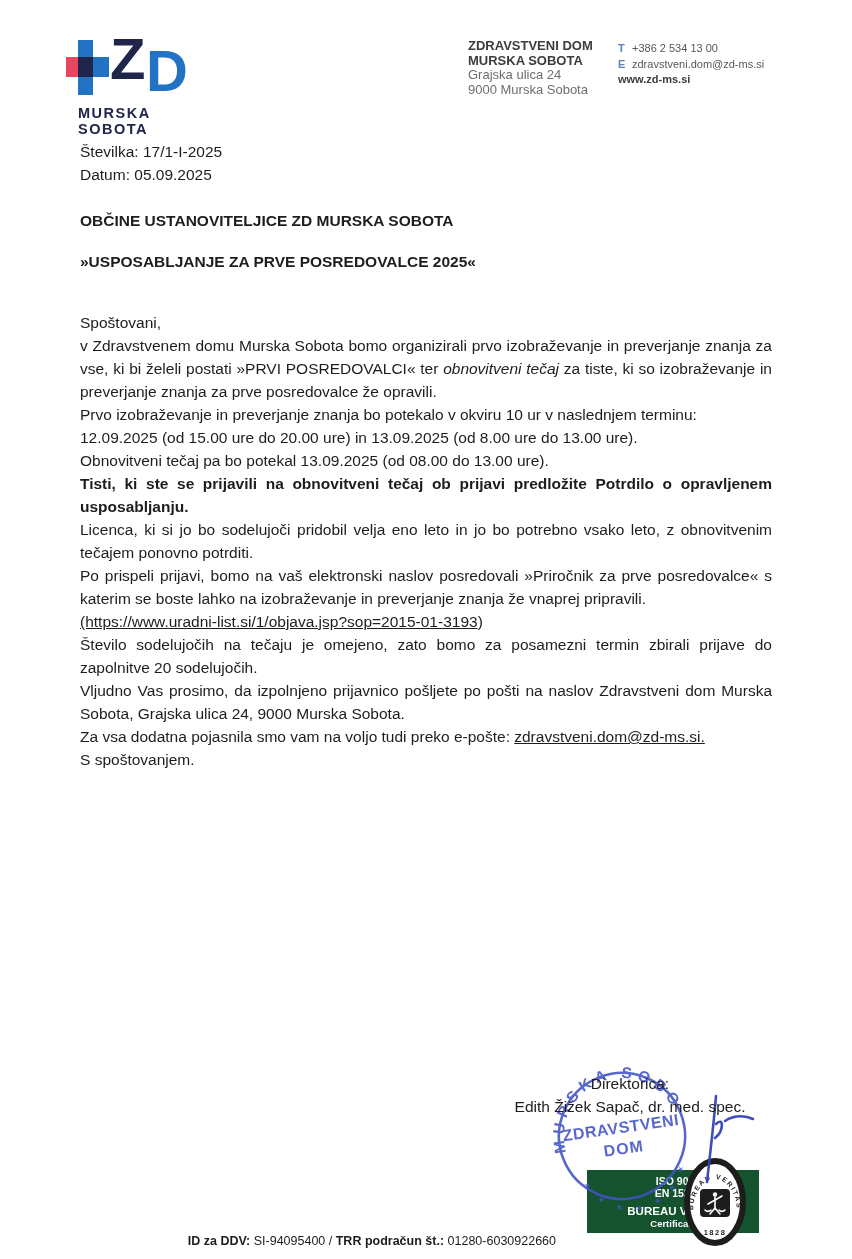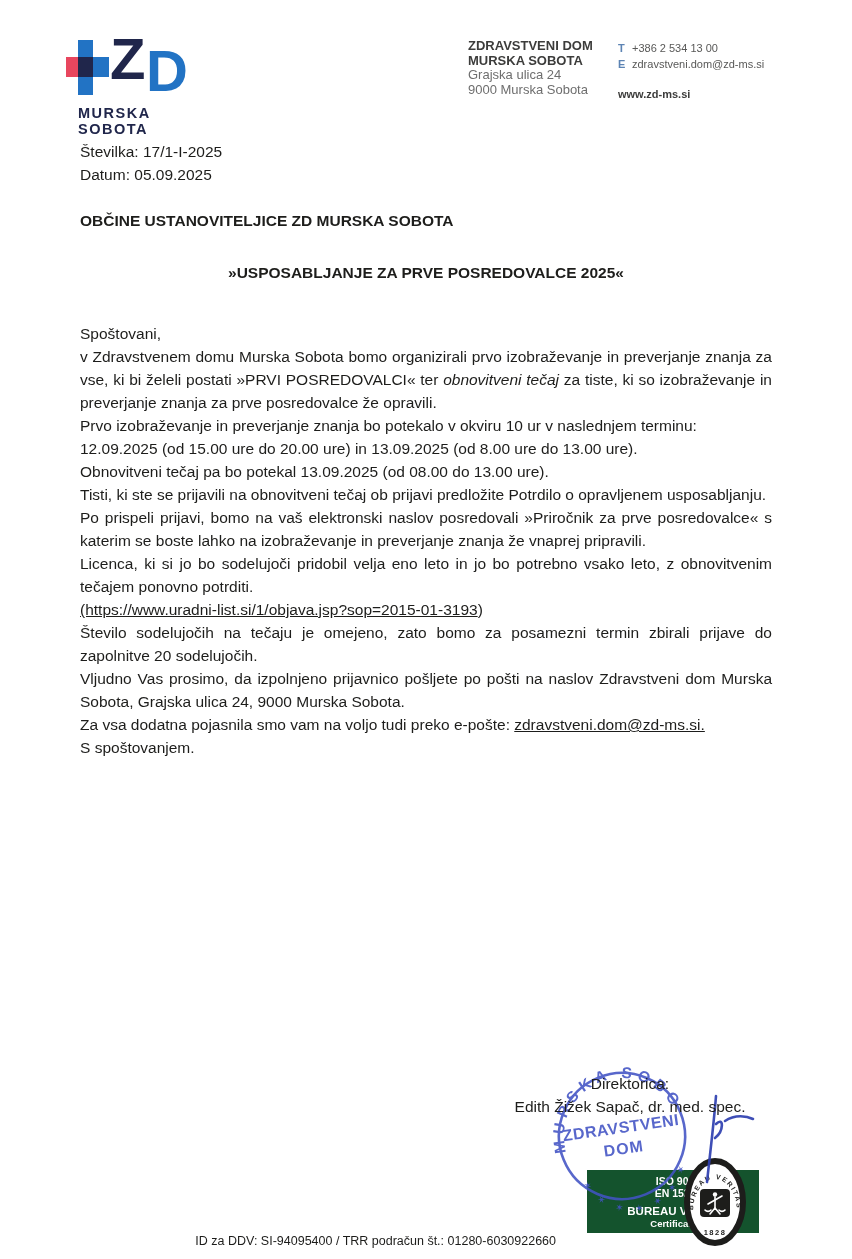--- a/index.html
+++ b/index.html
@@ -15,29 +15,29 @@
   .cp-blue{left:93px;top:57px;width:16px;height:20px;background:#2273c4;}
   .logo-z{position:absolute;left:110px;top:25px;font-size:58px;font-weight:800;color:#20264b;letter-spacing:-2px;}
   .logo-d{position:absolute;left:146px;top:37px;font-size:58px;font-weight:800;color:#2273c4;}
   .logo-city{position:absolute;left:78px;top:105px;font-size:14.5px;font-weight:bold;color:#20264b;letter-spacing:1.5px;}
 
   
   .corp-address{position:absolute;left:468px;top:39px;font-size:13px;line-height:14.5px;color:#6e6e6e;}
   .corp-address .b{font-weight:bold;color:#3c3c3b;}
   .corp-contact{position:absolute;left:618px;top:41px;font-size:11px;line-height:15.5px;color:#585857;}
   .corp-contact .cl{color:#5d84b4;font-weight:bold;display:inline-block;width:14px;}
-  .corp-contact .web{font-weight:bold;color:#3c3c3b;margin-top:15px;}
+  .corp-contact .web{font-weight:bold;color:#3c3c3b;}
 
   
   .body-flow{position:absolute;left:80px;top:140px;width:692px;font-size:15.5px;line-height:23px;}
   .body-flow .para{margin:0;text-align:justify;}
-  .bold{font-weight:normal;}
+  .bold{font-weight:bold;}
   .it{font-style:italic;}
   .addressee{margin-top:23px;font-weight:bold;}
-  .title-line{margin-top:29px;text-align:center;font-weight:bold;}
+  .title-line{margin-top:18px;font-weight:bold;}
   .salut{margin-top:38px;}
   .mt-a{margin-top:21px;} .mt-b{margin-top:18px;} .mt-c{margin-top:27px;}
   .mt-d{margin-top:16px;} .mt-e{margin-top:24px;} .mt-f{margin-top:15px;} .mt-g{margin-top:22px;}
   .link{color:#1d1d1b;text-decoration:underline;cursor:pointer;}
 
   
   .signature{position:absolute;left:430px;top:1072px;width:400px;text-align:center;
              font-size:15.5px;line-height:23px;z-index:5;}
 
   
@@ -96,22 +96,22 @@
 
     <p class="para mt-a"><span>v Zdravstvenem domu Murska Sobota bomo organizirali prvo izobraževanje in preverjanje znanja za vse, ki bi želeli postati »PRVI POSREDOVALCI« ter </span><span class="it">obnovitveni tečaj</span><span> za tiste, ki so izobraževanje in preverjanje znanja za prve posredovalce že opravili.</span></p>
 
     <div class="para mt-a">
       <div>Prvo izobraževanje in preverjanje znanja bo potekalo v okviru 10 ur v naslednjem terminu:</div>
       <div>12.09.2025 (od 15.00 ure do 20.00 ure) in 13.09.2025 (od 8.00 ure do 13.00 ure).</div>
       <div>Obnovitveni tečaj pa bo potekal 13.09.2025 (od 08.00 do 13.00 ure).</div>
       <div class="bold">Tisti, ki ste se prijavili na obnovitveni tečaj ob prijavi predložite Potrdilo o opravljenem usposabljanju.</div>
     </div>
 
+    <p class="para mt-c">Licenca, ki si jo bo sodelujoči pridobil velja eno leto in jo bo potrebno vsako leto, z obnovitvenim tečajem ponovno potrditi.</p>
     <p class="para mt-d">Po prispeli prijavi, bomo na vaš elektronski naslov posredovali »Priročnik za prve posredovalce« s katerim se boste lahko na izobraževanje in preverjanje znanja že vnaprej pripravili.</p>
-    <p class="para mt-c">Licenca, ki si jo bo sodelujoči pridobil velja eno leto in jo bo potrebno vsako leto, z obnovitvenim tečajem ponovno potrditi.</p>
 
     <div class="para mt-e">
       <div><span class="link">(https://www.uradni-list.si/1/objava.jsp?sop=2015-01-3193</span><span>)</span></div>
     </div>
 
     <p class="para mt-f">Število sodelujočih na tečaju je omejeno, zato bomo za posamezni termin zbirali prijave do zapolnitve 20 sodelujočih.</p>
 
     <div class="para mt-e">
       <div>Vljudno Vas prosimo, da izpolnjeno prijavnico pošljete po pošti na naslov Zdravstveni dom Murska Sobota, Grajska ulica 24, 9000 Murska Sobota.</div>
       <div><span>Za vsa dodatna pojasnila smo vam na voljo tudi preko e-pošte: </span><span class="link">zdravstveni.dom@zd-ms.si.</span></div>

